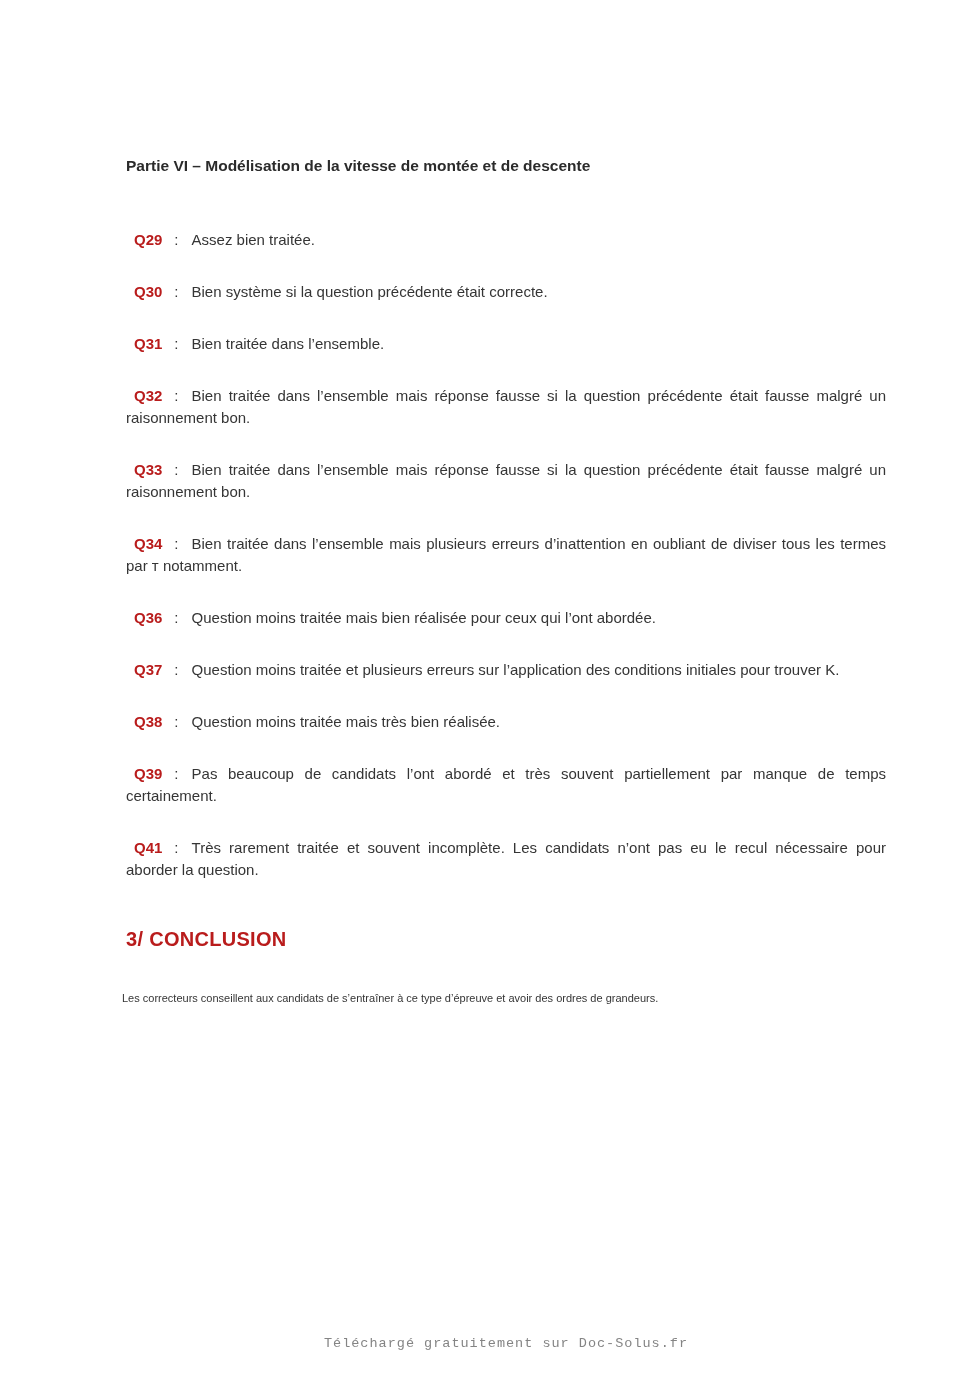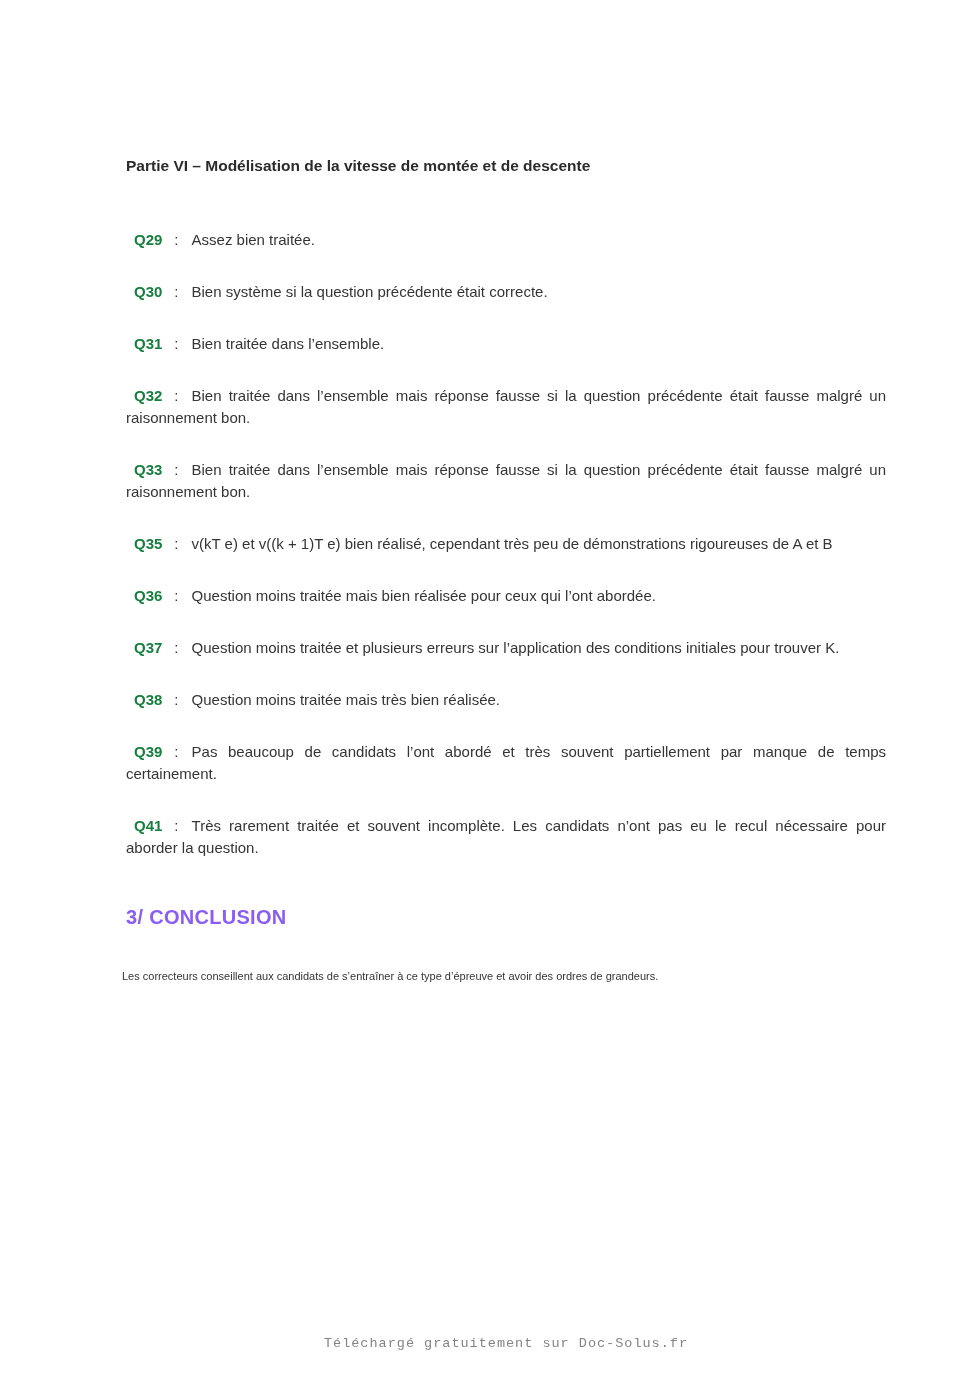--- a/index.html
+++ b/index.html
@@ -25,21 +25,21 @@
     line-height: 22px;
     margin: 35px 0 36px 0;
   }
   .content > .part-heading:first-child { margin-top: 0; }
   .q-item {
     font-size: 15px;
     line-height: 22px;
     text-align: justify;
     margin-bottom: 14px;
   }
-  .q-label { font-weight: bold; color: #15803d; }
+  .q-label { font-weight: bold; color: #b91c1c; }
   .sep { padding: 0 5px 0 4px; }
   .conclusion-heading {
     font-size: 20px;
     font-weight: bold;
     line-height: 24px;
     margin-top: 30px;
     letter-spacing: 0.3px;
   }
   .conclusion-paragraph {
     font-size: 11px;
@@ -72,34 +72,34 @@
 
     <p class="q-item"><span class="q-label">Q30</span><span class="sep">:</span><span>Bien système si la question précédente était correcte.</span></p>
 
 
     <p class="q-item"><span class="q-label">Q31</span><span class="sep">:</span><span>Bien traitée dans l’ensemble.</span></p>
 
     <p class="q-item"><span class="q-label">Q32</span><span class="sep">:</span><span>Bien traitée dans l’ensemble mais réponse fausse si la question précédente était fausse malgré un raisonnement bon.</span></p>
 
     <p class="q-item"><span class="q-label">Q33</span><span class="sep">:</span><span>Bien traitée dans l’ensemble mais réponse fausse si la question précédente était fausse malgré un raisonnement bon.</span></p>
 
+    <p class="q-item"><span class="q-label">Q34</span><span class="sep">:</span><span>Bien traitée dans l’ensemble mais plusieurs erreurs d’inattention en oubliant de diviser tous les termes par ᴛ notamment.</span></p>
 
-    <p class="q-item"><span class="q-label">Q35</span><span class="sep">:</span><span>v(kT e) et v((k + 1)T e) bien réalisé, cependant très peu de démonstrations rigoureuses de A et B</span></p>
 
     <p class="q-item"><span class="q-label">Q36</span><span class="sep">:</span><span>Question moins traitée mais bien réalisée pour ceux qui l’ont abordée.</span></p>
 
     <p class="q-item"><span class="q-label">Q37</span><span class="sep">:</span><span>Question moins traitée et plusieurs erreurs sur l’application des conditions initiales pour trouver K.</span></p>
 
     <p class="q-item"><span class="q-label">Q38</span><span class="sep">:</span><span>Question moins traitée mais très bien réalisée.</span></p>
 
     <p class="q-item"><span class="q-label">Q39</span><span class="sep">:</span><span>Pas beaucoup de candidats l’ont abordé et très souvent partiellement par manque de temps certainement.</span></p>
 
     <p class="q-item"><span class="q-label">Q41</span><span class="sep">:</span><span>Très rarement traitée et souvent incomplète. Les candidats n’ont pas eu le recul nécessaire pour aborder la question.</span></p>
 
 
-    <h1 class="conclusion-heading" id="conclusion-heading" style="color: #8b5cf6;">3/ CONCLUSION</h1>
+    <h1 class="conclusion-heading" id="conclusion-heading" style="color: #b91c1c;">3/ CONCLUSION</h1>
 
     <p class="conclusion-paragraph">Les correcteurs conseillent aux candidats de s’entraîner à ce type d’épreuve et avoir des ordres de grandeurs.</p>
 
   </div>
 
   <div class="footer">Téléchargé gratuitement sur Doc-Solus.fr</div>
 </div>
 
 </body></html>

